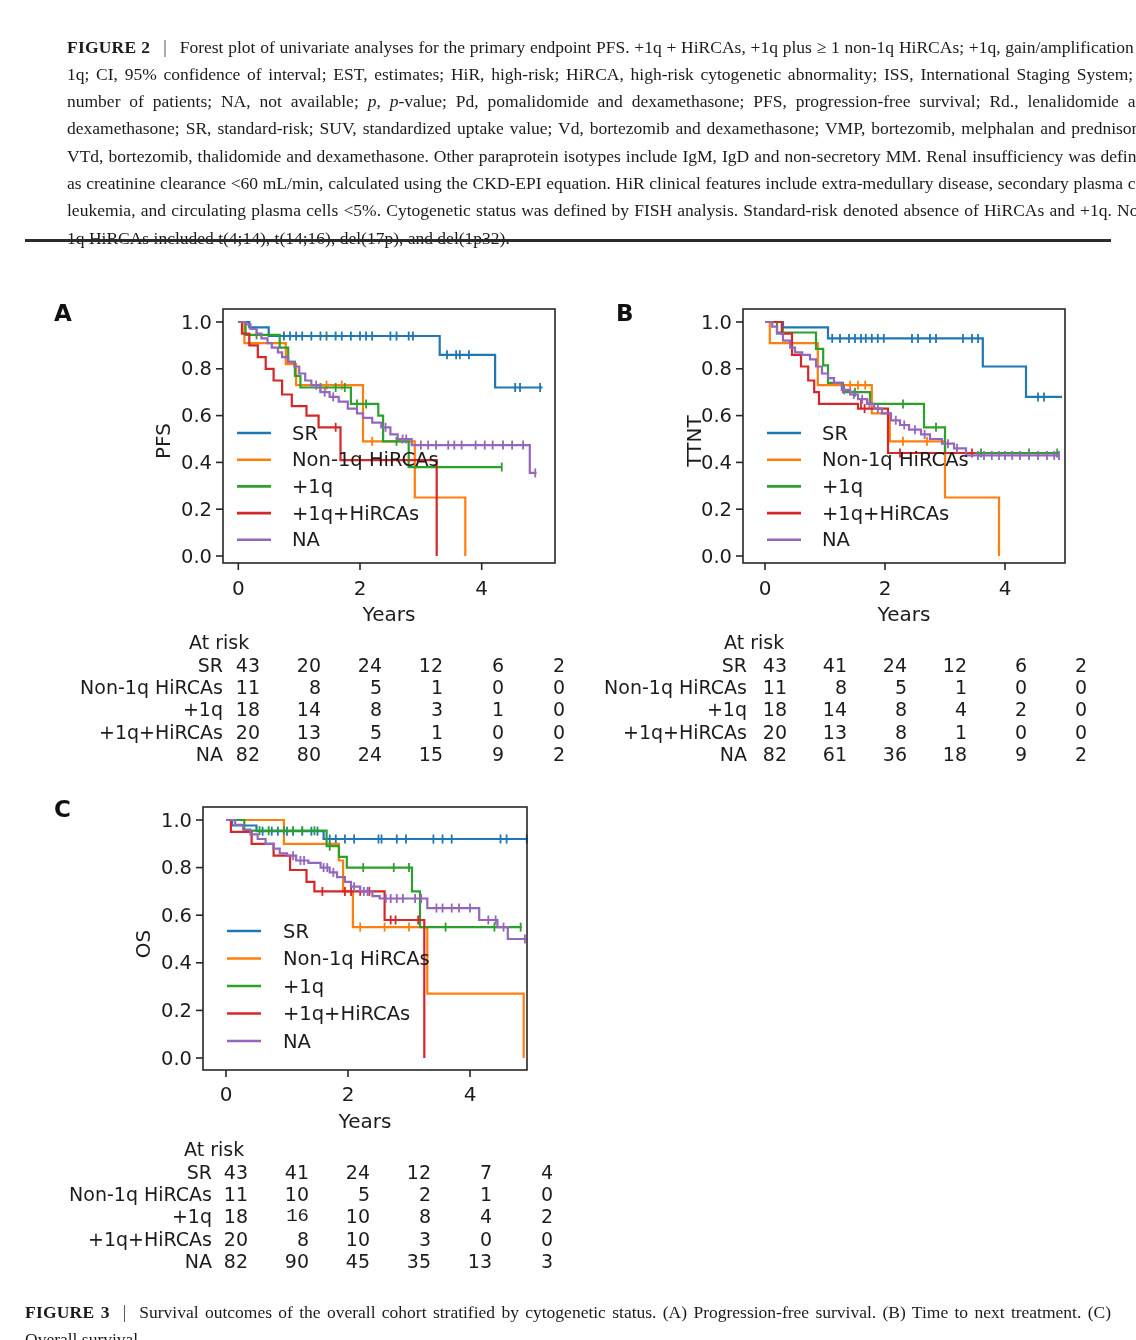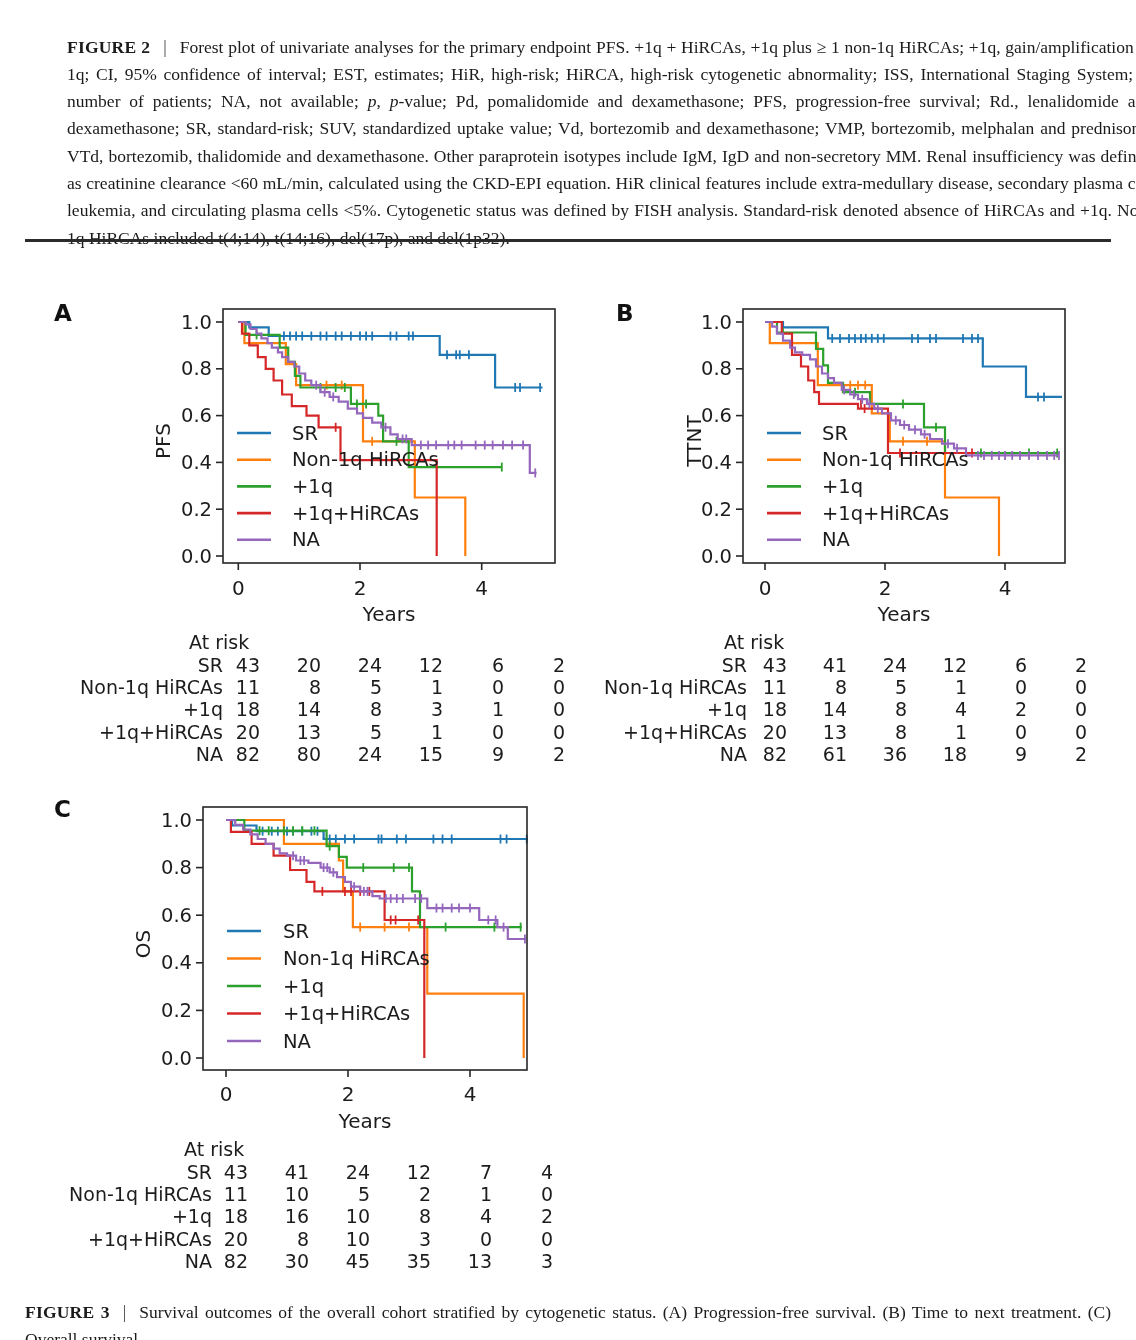--- a/index.html
+++ b/index.html
@@ -456,35 +456,35 @@
       <span class="num" style="left: 482px; top: 1162px; width: 55px;">4</span>
       <span class="rowlab" style="left: 16px; top: 1184px; width: 180px;">Non-1q HiRCAs</span>
       <span class="num" style="left: 177px; top: 1184px; width: 55px;">11</span>
       <span class="num" style="left: 238px; top: 1184px; width: 55px;">10</span>
       <span class="num" style="left: 299px; top: 1184px; width: 55px;">5</span>
       <span class="num" style="left: 360px; top: 1184px; width: 55px;">2</span>
       <span class="num" style="left: 421px; top: 1184px; width: 55px;">1</span>
       <span class="num" style="left: 482px; top: 1184px; width: 55px;">0</span>
       <span class="rowlab" style="left: 16px; top: 1206px; width: 180px;">+1q</span>
       <span class="num" style="left: 177px; top: 1206px; width: 55px;">18</span>
-      <span class="num" style="left: 238px; top: 1206px; width: 55px;">16</span>
+      <span class="num" style="left: 238px; top: 1206px; width: 55px; font-family: Liberation Mono, monospace;">16</span>
       <span class="num" style="left: 299px; top: 1206px; width: 55px;">10</span>
       <span class="num" style="left: 360px; top: 1206px; width: 55px;">8</span>
       <span class="num" style="left: 421px; top: 1206px; width: 55px;">4</span>
       <span class="num" style="left: 482px; top: 1206px; width: 55px;">2</span>
       <span class="rowlab" style="left: 16px; top: 1229px; width: 180px;">+1q+HiRCAs</span>
       <span class="num" style="left: 177px; top: 1229px; width: 55px;">20</span>
       <span class="num" style="left: 238px; top: 1229px; width: 55px;">8</span>
       <span class="num" style="left: 299px; top: 1229px; width: 55px;">10</span>
       <span class="num" style="left: 360px; top: 1229px; width: 55px;">3</span>
       <span class="num" style="left: 421px; top: 1229px; width: 55px;">0</span>
       <span class="num" style="left: 482px; top: 1229px; width: 55px;">0</span>
       <span class="rowlab" style="left: 16px; top: 1251px; width: 180px;">NA</span>
       <span class="num" style="left: 177px; top: 1251px; width: 55px;">82</span>
-      <span class="num" style="left: 238px; top: 1251px; width: 55px;">30</span>
+      <span class="num" style="left: 238px; top: 1251px; width: 55px;">90</span>
       <span class="num" style="left: 299px; top: 1251px; width: 55px;">45</span>
       <span class="num" style="left: 360px; top: 1251px; width: 55px;">35</span>
       <span class="num" style="left: 421px; top: 1251px; width: 55px;">13</span>
       <span class="num" style="left: 482px; top: 1251px; width: 55px;">3</span>
     </div>
 
   <p class="caption" id="caption-fig3" style="top:1281px;">
     <span class="fig-label">FIGURE 3</span><span class="sep">|</span><span class="segs"><span>Survival outcomes of the overall cohort stratified by cytogenetic status. (A) Progression-free survival. (B) Time to next treatment. (C) Overall survival.</span></span>
   </p>
 

